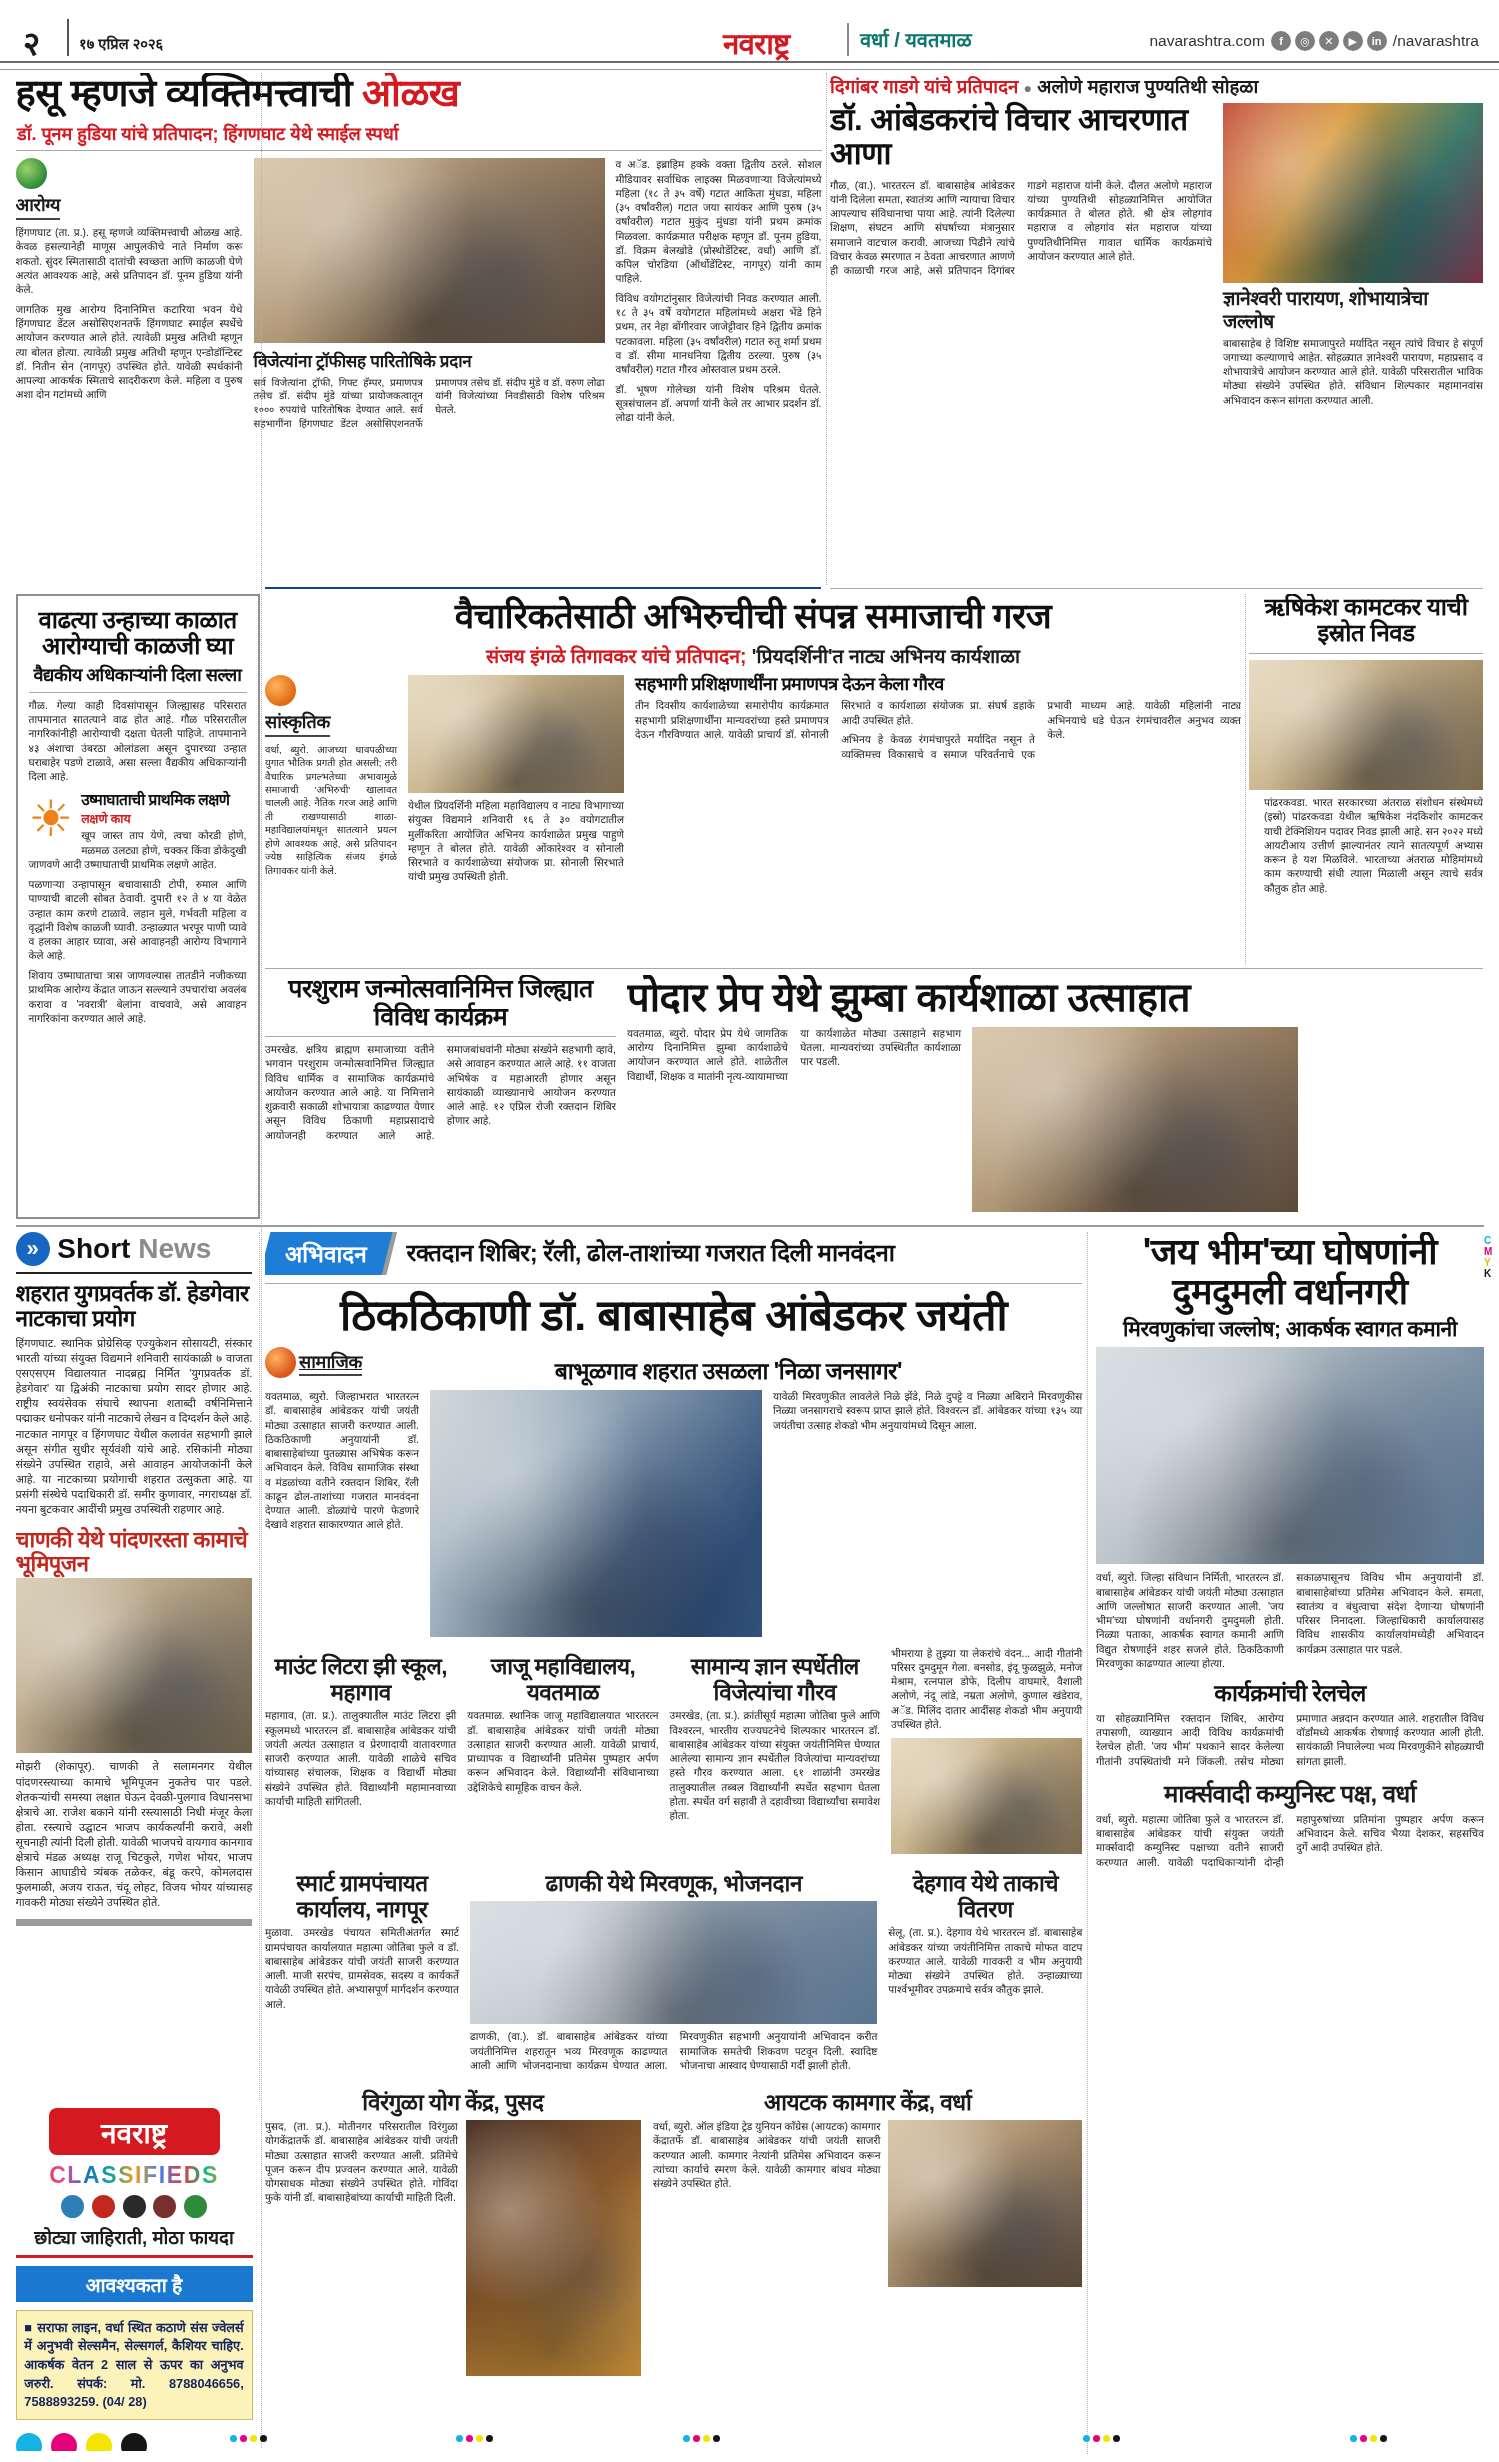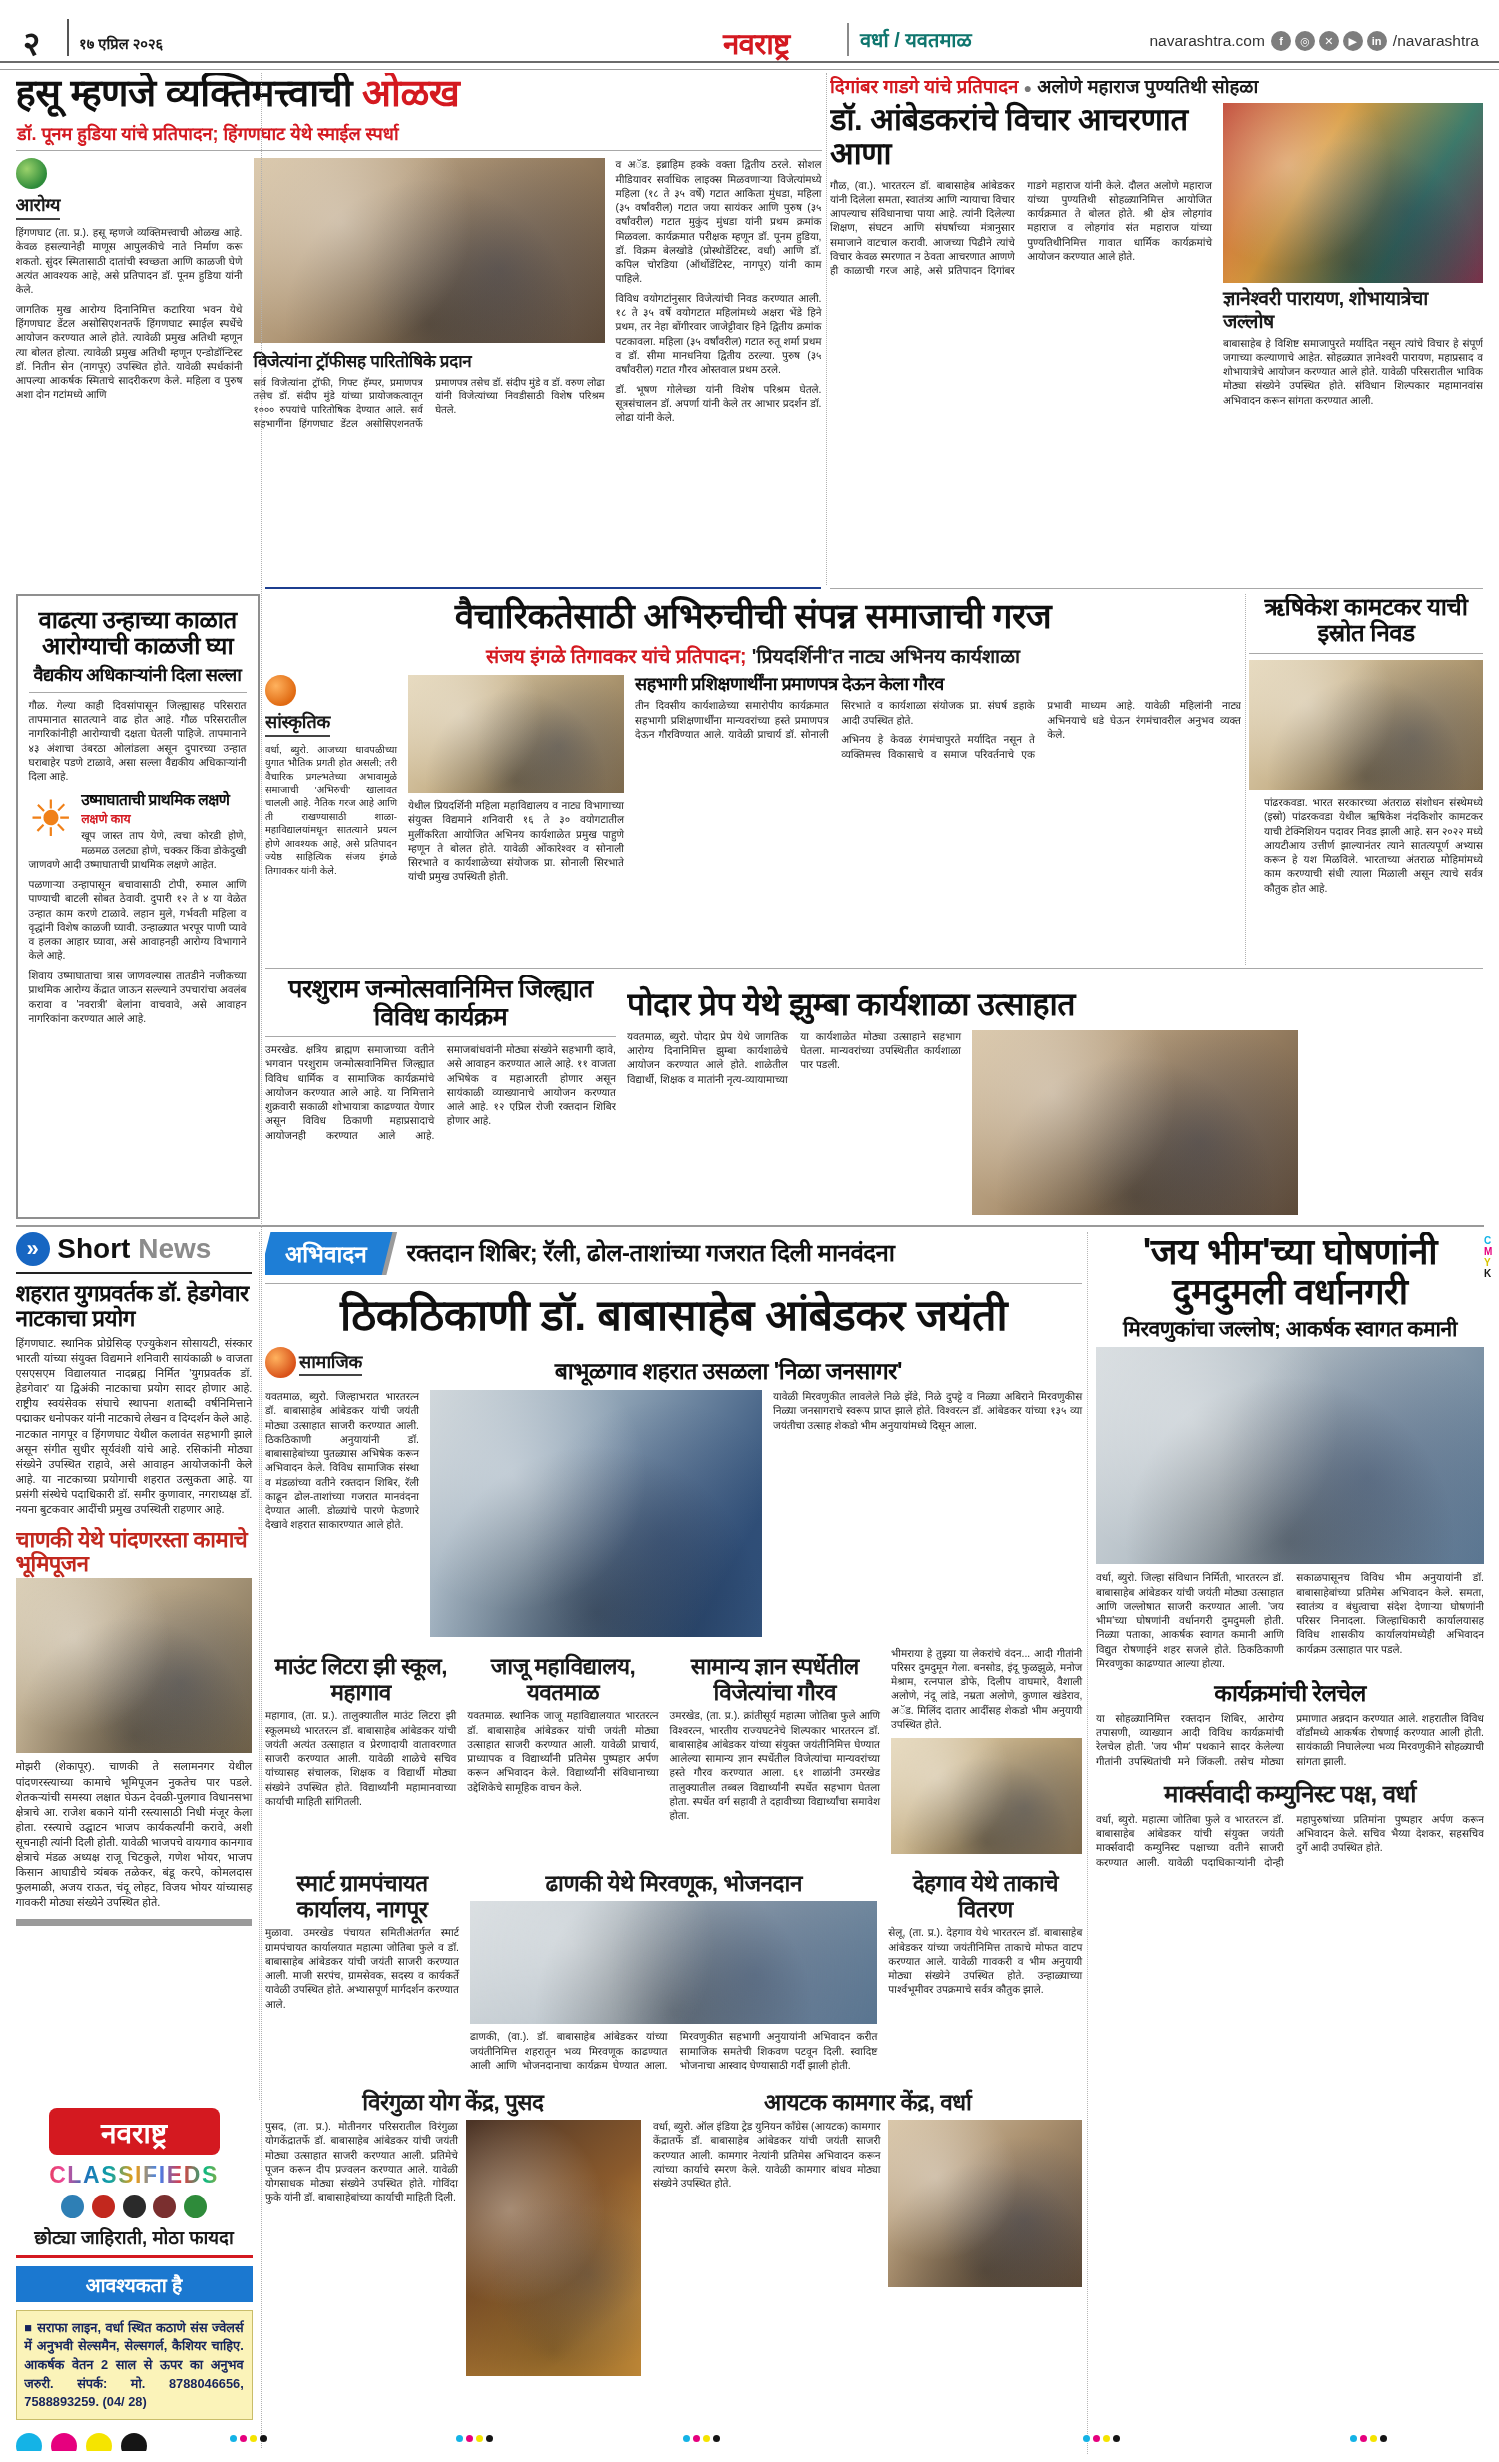--- a/index.html
+++ b/index.html
@@ -216,21 +216,21 @@
 
   <div class="abs thin-rule" style="left:265px;top:968px;width:1218px;"></div>
 
   <div class="abs" style="left:265px;top:975px;width:351px;height:247px;">
     <div class="hl center" style="font-size:25px;">परशुराम जन्मोत्सवानिमित्त जिल्ह्यात विविध कार्यक्रम</div>
     <div class="thin-rule" style="margin:6.2px 0;"></div>
     <div class="body cols2">उमरखेड. क्षत्रिय ब्राह्मण समाजाच्या वतीने भगवान परशुराम जन्मोत्सवानिमित्त जिल्ह्यात विविध धार्मिक व सामाजिक कार्यक्रमांचे आयोजन करण्यात आले आहे. या निमित्ताने शुक्रवारी सकाळी शोभायात्रा काढण्यात येणार असून विविध ठिकाणी महाप्रसादाचे आयोजनही करण्यात आले आहे. समाजबांधवांनी मोठ्या संख्येने सहभागी व्हावे, असे आवाहन करण्यात आले आहे. ११ वाजता अभिषेक व महाआरती होणार असून सायंकाळी व्याख्यानाचे आयोजन करण्यात आले आहे. १२ एप्रिल रोजी रक्तदान शिबिर होणार आहे.</div>
   </div>
 
   <div class="abs" style="left:627px;top:975px;width:857px;height:247px;">
-    <div class="hl" style="font-size:32px;margin-top:12px;">पोदार प्रेप येथे झुम्बा कार्यशाळा उत्साहात</div>
+    <div class="hl" style="font-size:40px;">पोदार प्रेप येथे झुम्बा कार्यशाळा उत्साहात</div>
     <div style="display:flex;gap:11px;margin-top:7.8px;">
       <div class="body cols2" style="width:334px;flex:none;">यवतमाळ, ब्युरो. पोदार प्रेप येथे जागतिक आरोग्य दिनानिमित्त झुम्बा कार्यशाळेचे आयोजन करण्यात आले होते. शाळेतील विद्यार्थी, शिक्षक व मातांनी नृत्य-व्यायामाच्या या कार्यशाळेत मोठ्या उत्साहाने सहभाग घेतला. मान्यवरांच्या उपस्थितीत कार्यशाळा पार पडली.</div>
       <div class="photo ph-event" style="width:326px;height:185px;flex:none;"></div>
     </div>
   </div>
 
   <div class="abs thin-rule" style="left:15.5px;top:1225px;width:1468px;height:1.6px;background:#9a9a9a;"></div>
 
   <div class="abs" style="left:15.5px;top:1232px;width:244px;height:868px;border-right:1.6px dotted #b5b5b5;padding-right:6.2px;box-sizing:border-box;">
     <div class="sn-head">
@@ -272,21 +272,21 @@
   </div>
 
   <div class="abs" style="left:265px;top:1232px;width:823px;height:1222px;border-right:1.6px dotted #b5b5b5;padding-right:4.7px;box-sizing:border-box;">
     <div style="display:flex;align-items:center;gap:20px;">
       <span class="abv"><span>अभिवादन</span></span>
       <span class="hl" style="font-size:24px;">रक्तदान शिबिर; रॅली, ढोल-ताशांच्या गजरात दिली मानवंदना</span>
     </div>
     <div class="thin-rule" style="margin:7.8px 0;"></div>
     <div class="hl center" style="font-size:43px;">ठिकठिकाणी डॉ. बाबासाहेब आंबेडकर जयंती</div>
     <div style="display:flex;gap:12.4px;align-items:flex-end;margin:7.8px 0 6.2px 0;">
-      <div class="sec-badge" style="flex:none;flex-direction:row;align-items:center;">
+      <div class="sec-badge" style="flex:none;flex-direction:row;align-items:center;text-decoration:underline;">
         <span class="ic ic-social"></span>
         <span class="nm">सामाजिक</span>
       </div>
       <div class="hl" style="font-size:23px;flex:1;text-align:center;">बाभूळगाव शहरात उसळला 'निळा जनसागर'</div>
     </div>
     <div style="display:flex;gap:11px;">
       <div class="body" style="width:154px;flex:none;">यवतमाळ, ब्युरो. जिल्हाभरात भारतरत्न डॉ. बाबासाहेब आंबेडकर यांची जयंती मोठ्या उत्साहात साजरी करण्यात आली. ठिकठिकाणी अनुयायांनी डॉ. बाबासाहेबांच्या पुतळ्यास अभिषेक करून अभिवादन केले. विविध सामाजिक संस्था व मंडळांच्या वतीने रक्तदान शिबिर, रॅली काढून ढोल-ताशांच्या गजरात मानवंदना देण्यात आली. डोळ्यांचे पारणे फेडणारे देखावे शहरात साकारण्यात आले होते.</div>
       <div style="flex:none;">
         <div class="photo ph-truck" style="width:332px;height:247px;"></div>
       </div>

